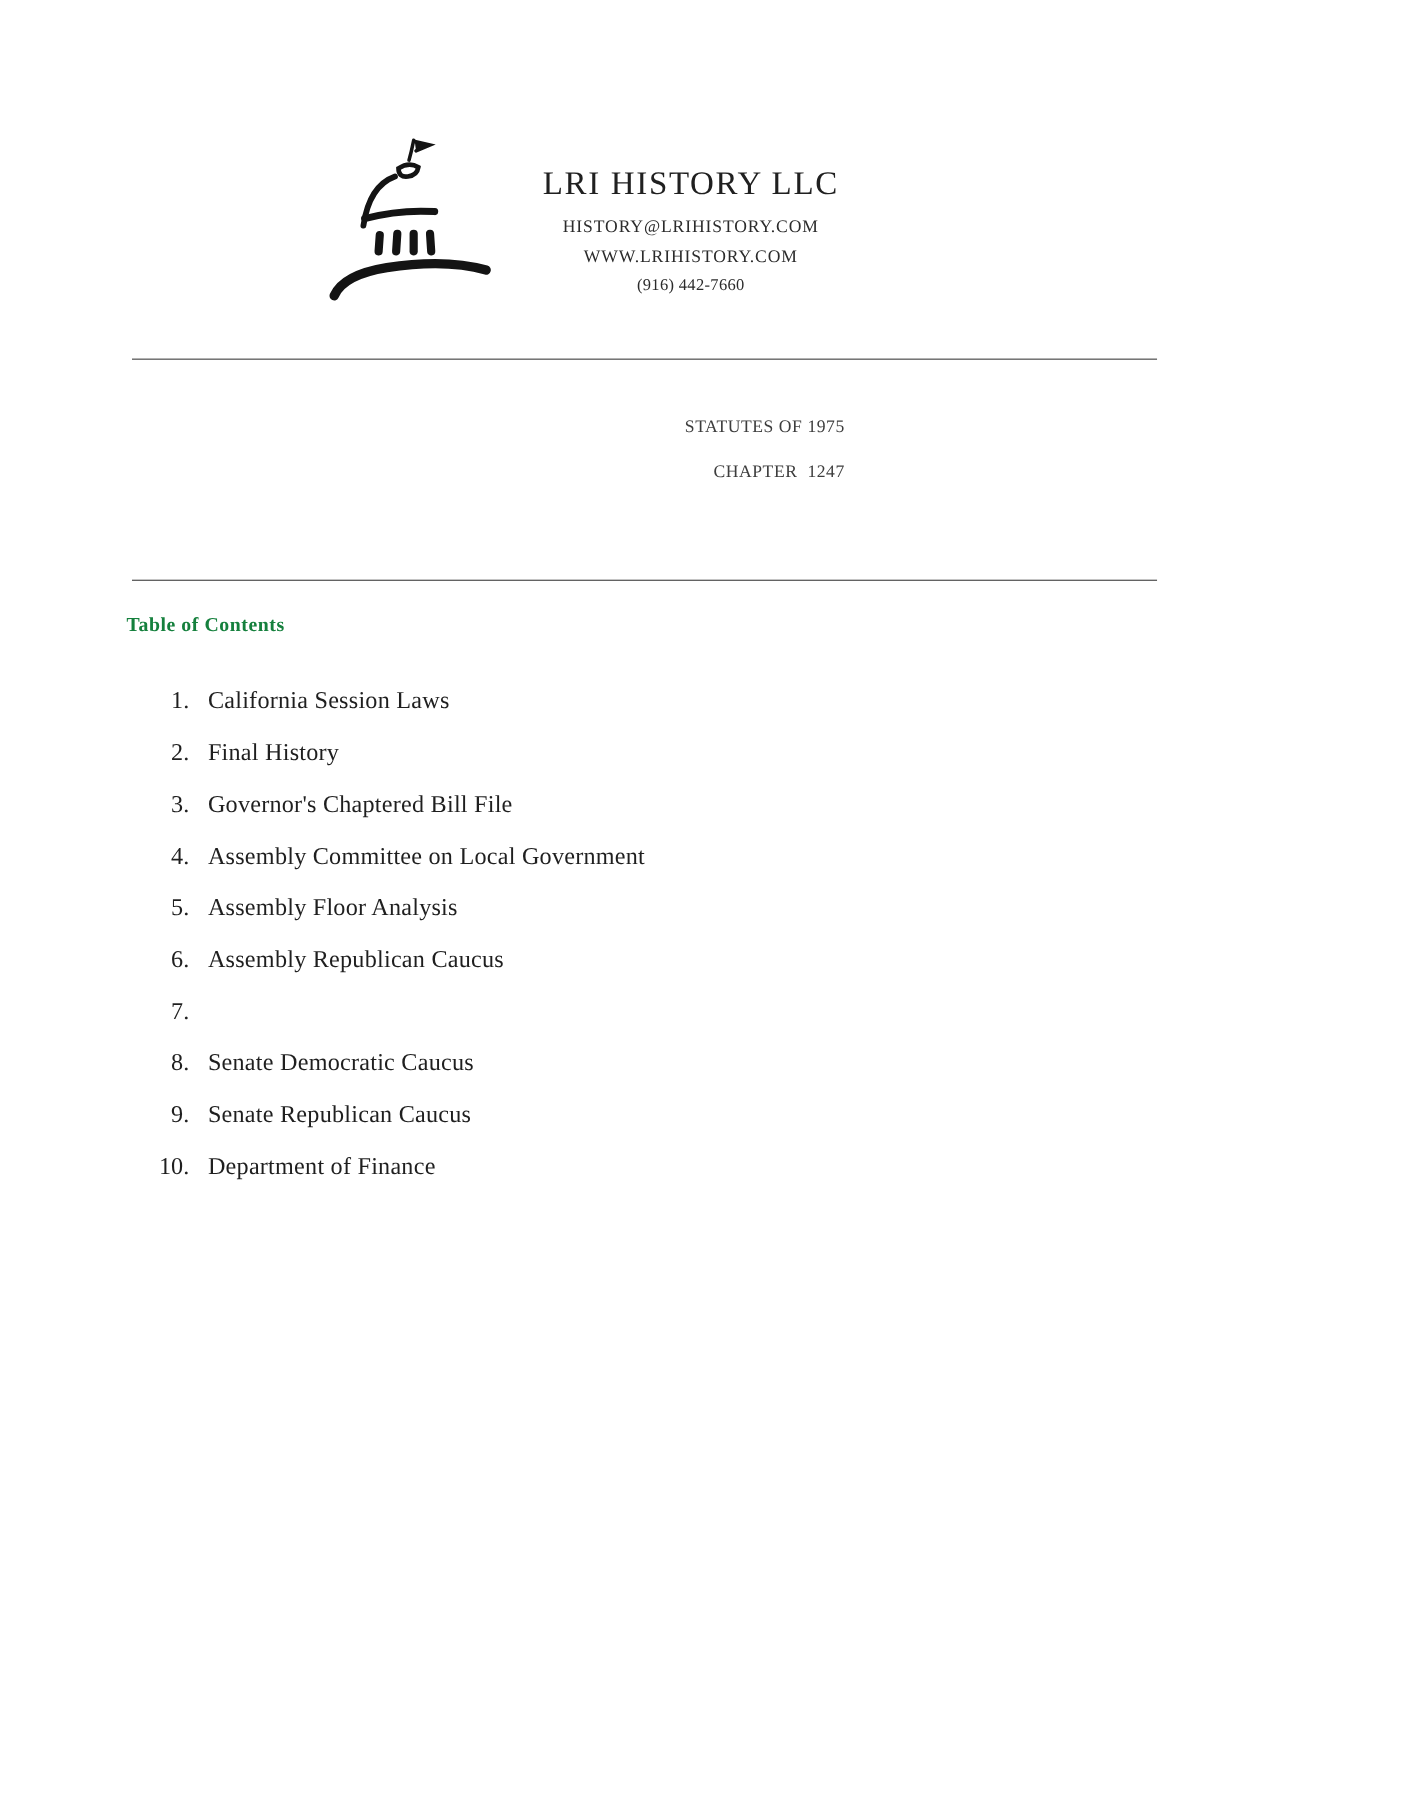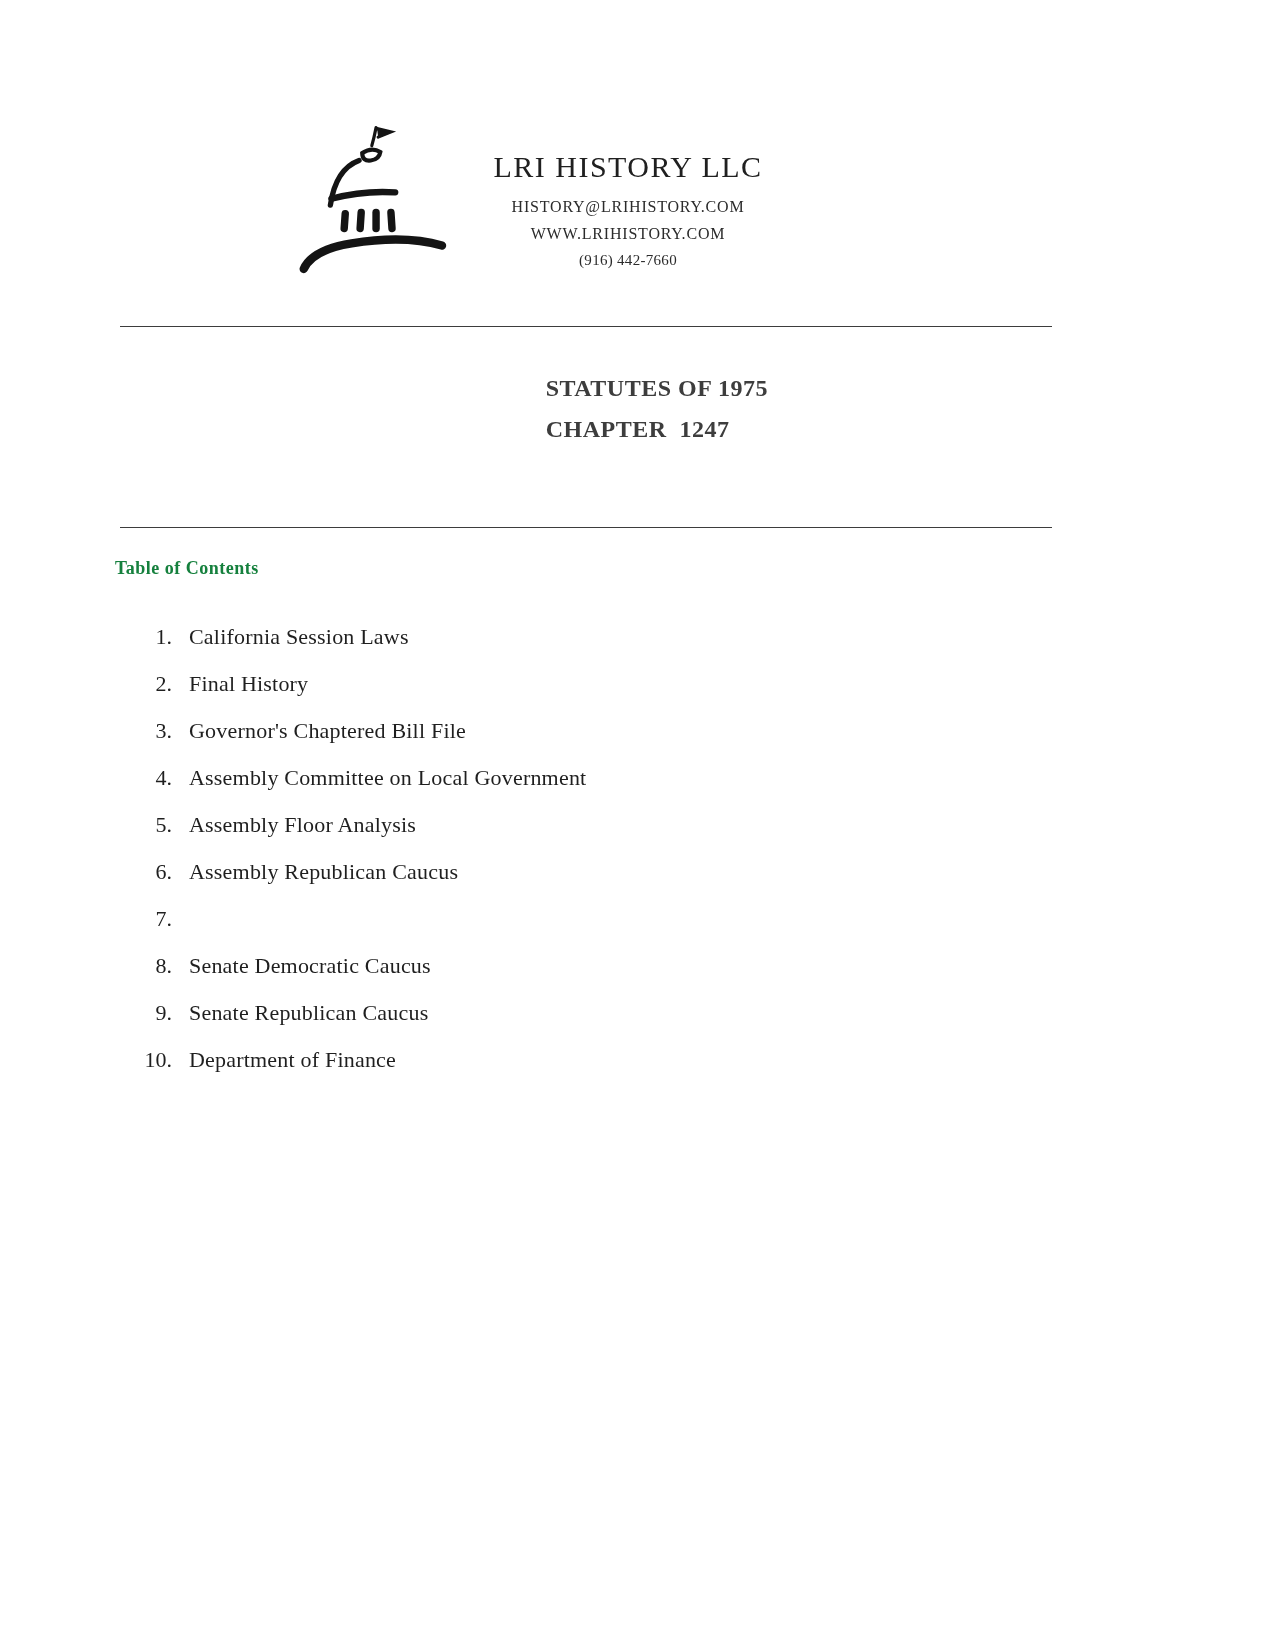--- a/index.html
+++ b/index.html
@@ -61,22 +61,23 @@
     height: 0;
   }
   .rule-top { top: 326px; }
   .rule-bottom { top: 527px; }
 
   
   .title-block {
     position: absolute;
     top: 368px;
     right: 284px;
-    font-weight: bold;
-    font-size: 24px;
+    text-align: right;
+    font-weight: normal;
+    font-size: 16px;
     letter-spacing: 0.5px;
     color: #3d3d3d;
   }
   .title-block .title-line {
     line-height: 41px;
     white-space: pre;
   }
 
   
   .toc-heading {

